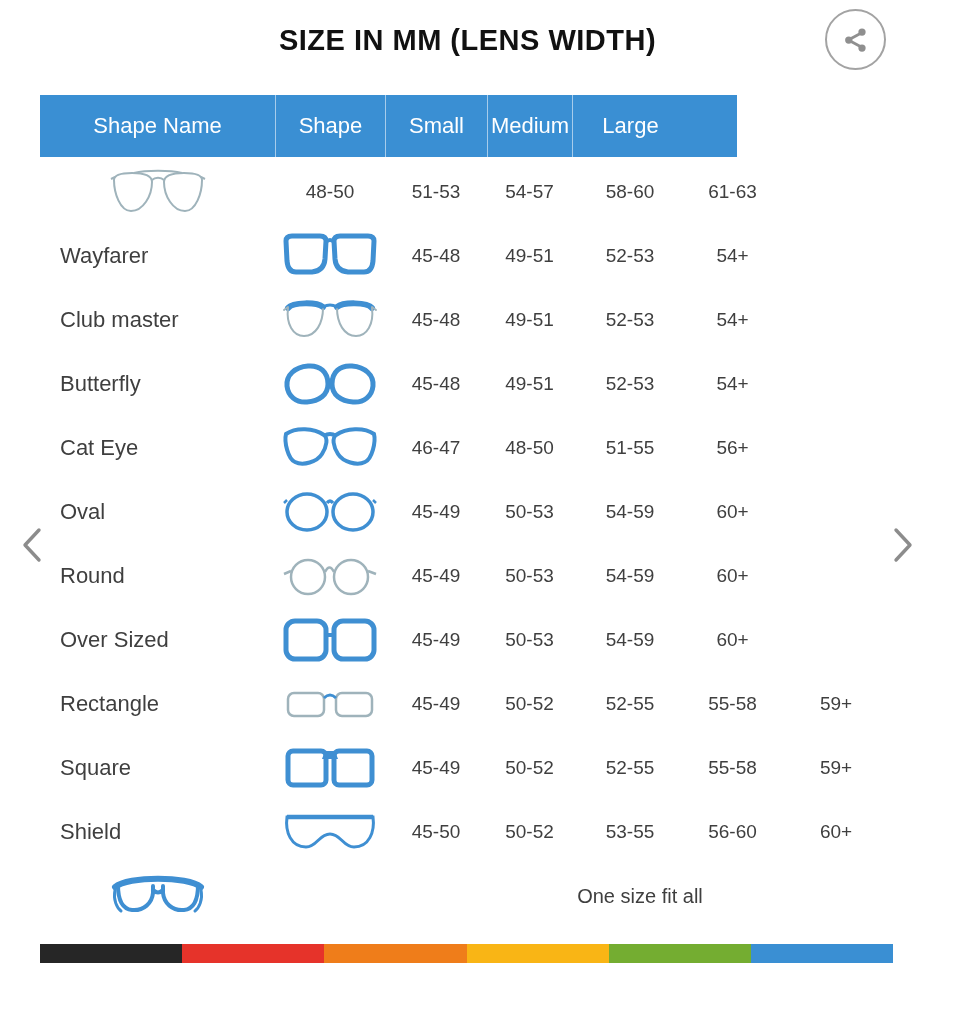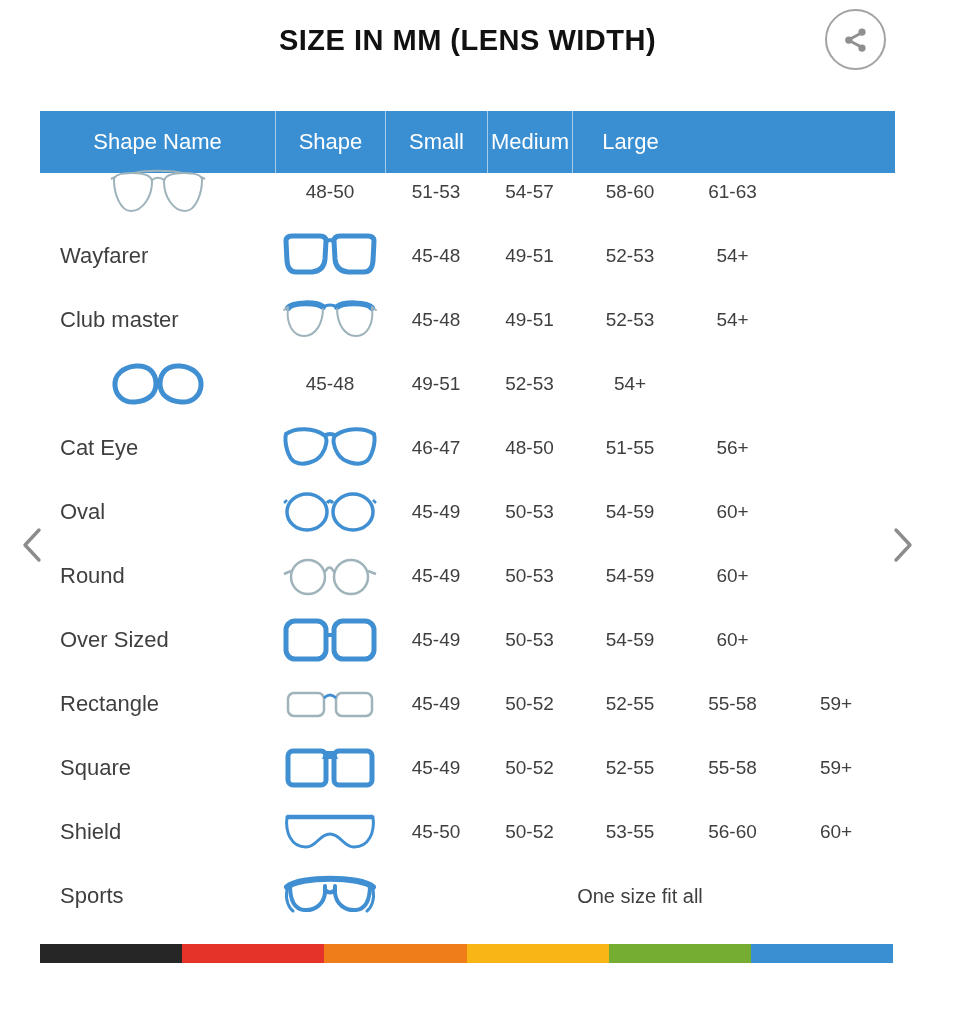--- a/index.html
+++ b/index.html
@@ -6,21 +6,21 @@
   html,body { width:957px; height:1024px; background:#ffffff; font-family:"Liberation Sans", sans-serif; overflow:hidden; }
   .page { position:relative; width:957px; height:1024px; background:#fff; }
 
   .title { position:absolute; left:40px; top:24px; width:855px; text-align:center;
            font-size:29px; font-weight:700; color:#111; letter-spacing:.5px; }
 
   .share-btn { position:absolute; left:825px; top:9px; width:61px; height:61px;
                border:2px solid #a3a3a3; border-radius:50%; background:#fff;
                display:flex; align-items:center; justify-content:center; cursor:pointer; }
 
-  .header-row { position:absolute; left:40px; top:111px; width:855px; height:62px;
+  .header-row { position:absolute; left:40px; top:95px; width:697px; height:62px;
                 background:#3A8FD3; display:grid;
                 grid-template-columns:235px 110px 102px 85px 116px 89px 118px; }
   .header-cell { display:flex; align-items:center; justify-content:center;
                  color:#fff; font-size:22px; border-left:1px solid rgba(255,255,255,.55); }
   .header-cell:first-child { border-left:none; }
 
   .table-body { position:absolute; left:40px; top:160px; width:855px; }
   .t-row { display:grid; grid-template-columns:235px 110px 102px 85px 116px 89px 118px;
            height:64px; align-items:center; }
   .name-cell { font-size:22px; color:#3f3f3f; padding-left:20px; }
@@ -122,20 +122,21 @@
           </svg>
         </div>
     <div class="cell">45-48</div>
         <div class="cell">49-51</div>
         <div class="cell">52-53</div>
         <div class="cell">54+</div>
         <div class="cell"></div>
       </div>
 
     <div class="t-row">
+      <div class="name-cell">Butterfly</div>
       <div class="icon-cell">
           <svg viewBox="0 0 96 52">
             <g fill="none" stroke="#3F8FD2" stroke-width="5">
     <path d="M46 26 C46 14 38 7 26 8 C13 9 4 17 5 28 C6 38 14 45 25 44 C37 43 46 37 46 26 Z"></path>
     <path d="M50 26 C50 14 58 7 70 8 C83 9 92 17 91 28 C90 38 82 45 71 44 C59 43 50 37 50 26 Z"></path>
             </g>
           </svg>
         </div>
     <div class="cell">45-48</div>
         <div class="cell">49-51</div>
@@ -265,21 +266,20 @@
           </svg>
         </div>
     <div class="cell">45-50</div>
         <div class="cell">50-52</div>
         <div class="cell">53-55</div>
         <div class="cell">56-60</div>
         <div class="cell">60+</div>
       </div>
 
     <div class="t-row">
-      <div class="name-cell">Sports</div>
       <div class="icon-cell">
           <svg viewBox="0 0 96 52">
             <g fill="none" stroke="#3F8FD2" stroke-linecap="round">
     <path d="M5 17 C18 6 78 6 91 17" stroke-width="6"></path>
     <path d="M8 15 C8 29 12 39 22 40 C34 41 42 33 43 23 L43 16" stroke-width="4"></path>
     <path d="M88 15 C88 29 84 39 74 40 C62 41 54 33 53 23 L53 16" stroke-width="4"></path>
     <path d="M43 20 Q48 25 53 20" stroke-width="4"></path>
     <path d="M5 20 C3 30 7 38 11 41 M91 20 C93 30 89 38 85 41" stroke-width="3"></path>
             </g>
           </svg>

